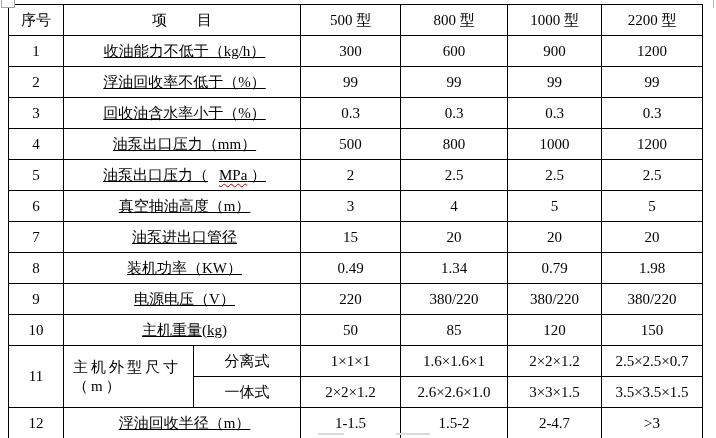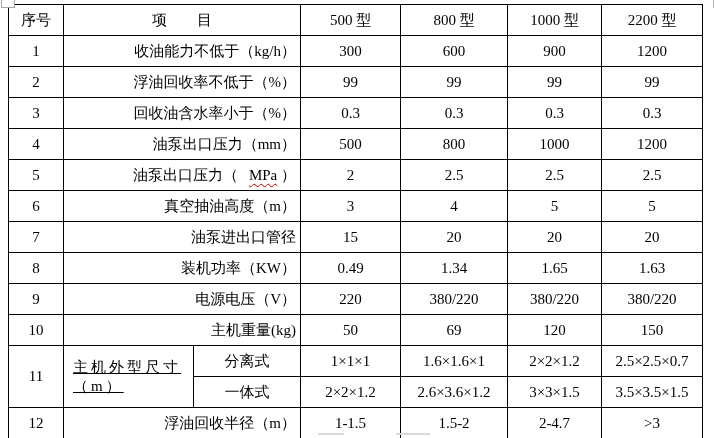--- a/index.html
+++ b/index.html
@@ -10,22 +10,22 @@
   table.spec{
     position:absolute;left:8px;top:4px;width:694px;
     border-collapse:collapse;table-layout:fixed;
   }
   .spec th,.spec td{
     border:1px solid #000;height:30px;padding:0 4px;
     font-size:15px;font-weight:normal;text-align:center;
     overflow:hidden;line-height:1.25;
   }
   .spec th{font-weight:normal;}
-  .spec td.item{text-align:right;padding-left:9px;}
-  .spec td.item-merged{text-align:left;padding-left:9px;white-space:pre-line;letter-spacing:3px;text-decoration:underline;}
+  .spec td.item{text-align:center;padding-left:9px;text-decoration:underline;}
+  .spec td.item-merged{text-align:left;padding-left:9px;white-space:pre-line;letter-spacing:3px;}
   .col-item-head{white-space:pre;}
   .wavy{
     text-decoration-line:underline;text-decoration-style:wavy;
     text-decoration-color:#c00000;text-decoration-thickness:1px;text-underline-offset:3px;margin-left:11px;
   }
   
   .move-handle{
     position:absolute;left:1px;top:-3px;width:12px;height:9px;
     border:1px solid #a6a6a6;background:#fff;z-index:2;
   }
@@ -118,53 +118,53 @@
         <td>15</td>
         <td>20</td>
         <td>20</td>
         <td>20</td>
       </tr>
       <tr>
         <td>8</td>
         <td colspan="2" class="item">装机功率（KW）</td>
         <td>0.49</td>
         <td>1.34</td>
-        <td>1.65</td>
-        <td>1.63</td>
+        <td>0.79</td>
+        <td>1.98</td>
       </tr>
       <tr>
         <td>9</td>
         <td colspan="2" class="item">电源电压（V）</td>
         <td>220</td>
         <td>380/220</td>
         <td>380/220</td>
         <td>380/220</td>
       </tr>
       <tr>
         <td>10</td>
         <td colspan="2" class="item">主机重量(kg)</td>
         <td>50</td>
-        <td>69</td>
+        <td>85</td>
         <td>120</td>
         <td>150</td>
       </tr>
       <tr>
         <td rowspan="2">11</td>
         <td rowspan="2" class="item-merged">主机外型尺寸
 （m）</td>
         <td>分离式</td>
         <td>1×1×1</td>
         <td>1.6×1.6×1</td>
         <td>2×2×1.2</td>
         <td>2.5×2.5×0.7</td>
       </tr>
       <tr>
         <td>一体式</td>
         <td>2×2×1.2</td>
-        <td>2.6×3.6×1.2</td>
+        <td>2.6×2.6×1.0</td>
         <td>3×3×1.5</td>
         <td>3.5×3.5×1.5</td>
       </tr>
       <tr>
         <td>12</td>
         <td colspan="2" class="item">浮油回收半径（m）</td>
         <td>1-1.5</td>
         <td>1.5-2</td>
         <td>2-4.7</td>
         <td>&gt;3</td>

